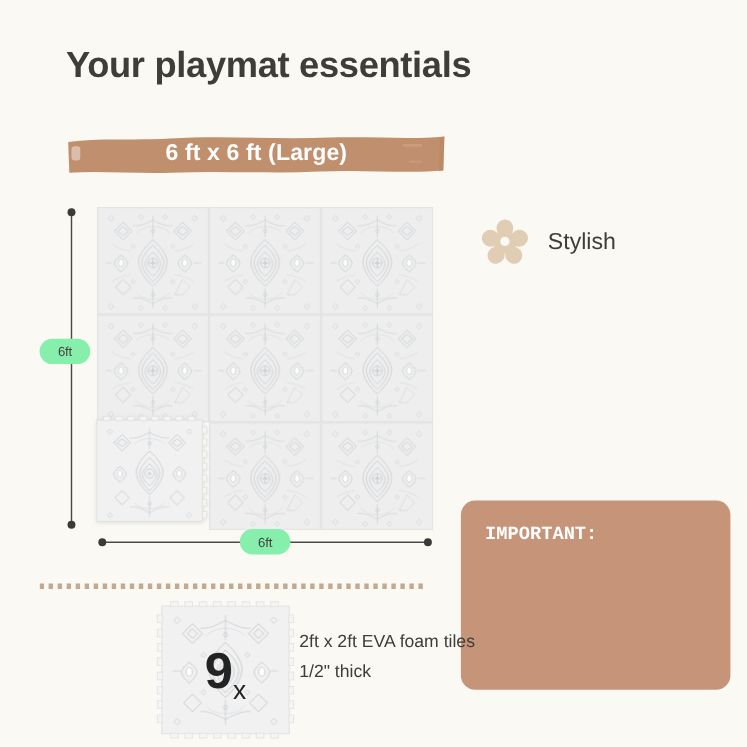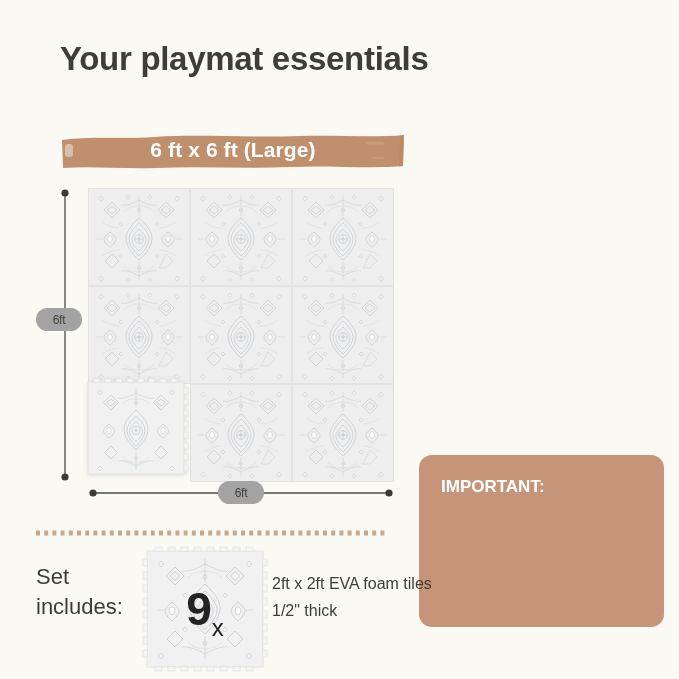--- a/index.html
+++ b/index.html
@@ -30,21 +30,21 @@
     font-weight: 700;
     letter-spacing: -0.3px;
     color: #3d3d39;
     white-space: nowrap;
   }
 
   
   .size-banner {
     position: absolute;
     left: 60px;
-    top: 130px;
+    top: 119px;
     width: 346px;
     height: 42px;
   }
   .size-banner svg {
     position: absolute;
     inset: 0;
     width: 100%;
     height: 100%;
   }
   .size-banner-label {
@@ -105,21 +105,21 @@
     width: 306px;
     height: 14px;
   }
   .measure-v svg, .measure-h svg {
     display: block;
     width: 100%;
     height: 100%;
   }
   .pill {
     position: absolute;
-    background: #a3a3a3;
+    background: #86efac;
     border-radius: 999px;
     display: flex;
     align-items: center;
     justify-content: center;
     font-size: 12px;
     color: #46423c;
     letter-spacing: -0.2px;
   }
   .pill-v {
     left: 36px;
@@ -174,20 +174,21 @@
     background: #c69478;
     border-radius: 13px;
     box-sizing: border-box;
     padding: 20px 22px 0 22px;
   }
   .callout-heading {
     color: #ffffff;
     font-size: 17px;
     font-weight: bold;
     line-height: 23px;
+    font-family: Liberation Mono, monospace;
   }
   .callout-body {
     color: #ffffff;
     font-size: 17px;
     line-height: 23px;
     margin-top: 0;
   }
 
   
   .divider {
@@ -419,36 +420,51 @@
       <circle cx="5" cy="7" r="3.6" fill="#3a3a36"></circle>
       <circle cx="301" cy="7" r="3.6" fill="#3a3a36"></circle>
     </svg>
   </div>
   <div class="pill pill-h">
     <span>6ft</span>
   </div>
 
   <div class="features">
 
+    <div class="feature-row">
+      <span class="feature-icon">
+        <svg width="44" height="44" viewBox="0 0 44 44">
+          <g fill="#e0cdb4">
+            <ellipse cx="22" cy="9.5" rx="7.6" ry="8"></ellipse>
+            <ellipse cx="35" cy="18.6" rx="7.6" ry="8" transform="rotate(72 35 18.6)"></ellipse>
+            <ellipse cx="30" cy="34" rx="7.6" ry="8" transform="rotate(144 30 34)"></ellipse>
+            <ellipse cx="14" cy="34" rx="7.6" ry="8" transform="rotate(216 14 34)"></ellipse>
+            <ellipse cx="9" cy="18.6" rx="7.6" ry="8" transform="rotate(288 9 18.6)"></ellipse>
+            <circle cx="22" cy="22" r="10.5"></circle>
+          </g>
+          <circle cx="22" cy="21.5" r="4.2" fill="#faf9f4"></circle>
+        </svg>
+      </span>
+      <span class="feature-label">Stylish</span>
+    </div>
 
 
 
   </div>
 
   <div class="callout">
     <div class="callout-heading">IMPORTANT:</div>
   </div>
 
   <div class="divider">
     <svg viewBox="0 0 350 6" preserveAspectRatio="none">
       <line x1="0" y1="3" x2="350" y2="3" stroke="#c2a98f" stroke-width="5" stroke-dasharray="4 4.2"></line>
     </svg>
   </div>
 
-  <div class="set-label">Set includes:</div>
 
   <div class="set-tile">
     <svg viewBox="0 0 126 126">
       <defs>
         <pattern id="tilepat3" x="5" y="5" width="116" height="116" patternUnits="userSpaceOnUse">
           <rect width="116" height="116" fill="#f1f1f1"></rect>
           <g stroke="#c6cbd0" fill="none" stroke-width="0.9">
             <path d="M58,33 C68.5,42.5 73,51 73,57 C73,66.5 66,76 58,83 C50,76 43,66.5 43,57 C43,51 47.5,42.5 58,33 Z"></path>
             <path d="M58,40 C66,47 70,54 70,58.5 C70,66 64,73.5 58,78.5 C52,73.5 46,66 46,58.5 C46,54 50,47 58,40 Z"></path>
             <path d="M58,47 C63,52 66,56 66,59.5 C66,64.5 62.5,69 58,72.5 C53.5,69 50,64.5 50,59.5 C50,56 53,52 58,47 Z"></path>

